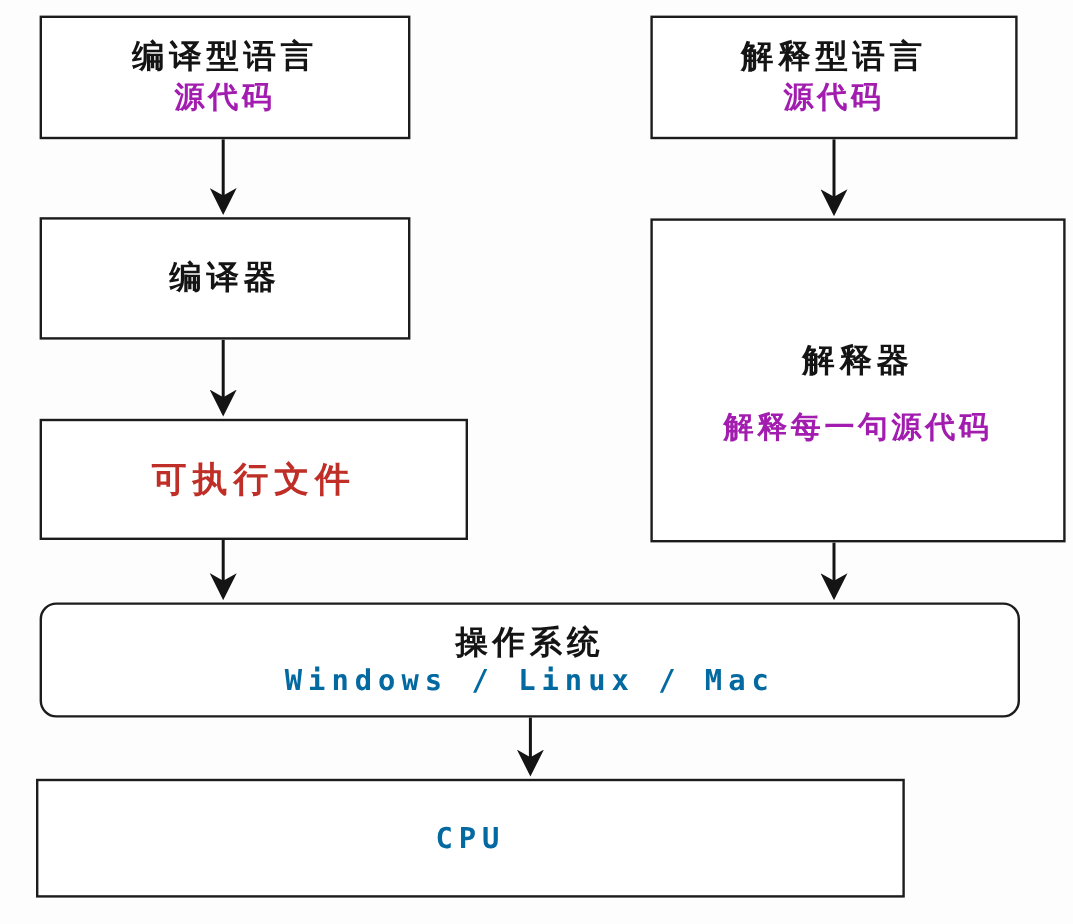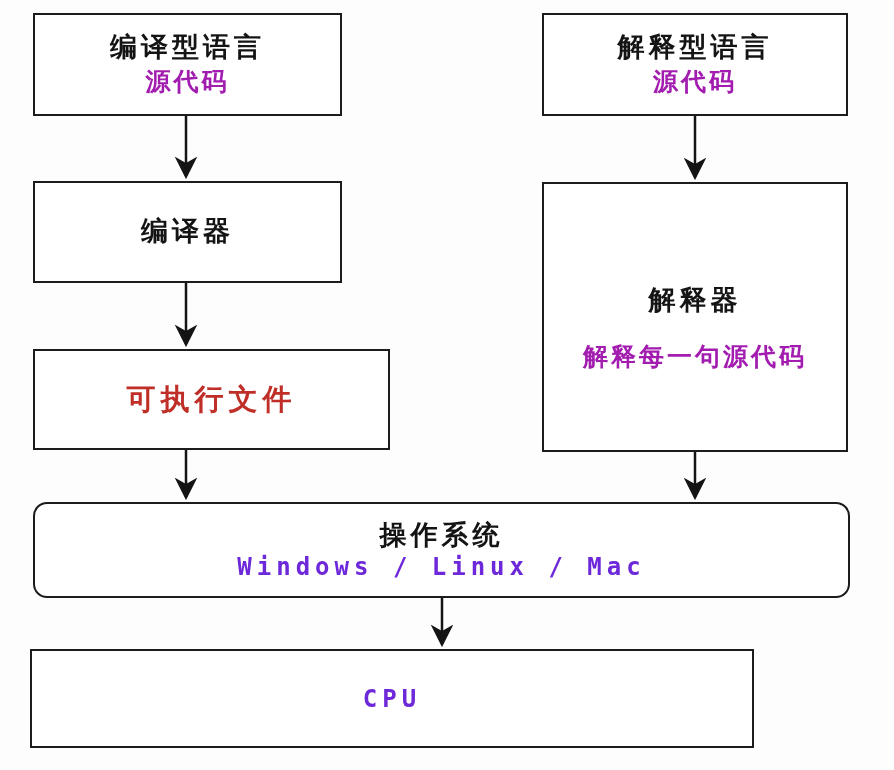--- a/index.html
+++ b/index.html
@@ -41,32 +41,32 @@
     letter-spacing: 3px;
     line-height: 1.3;
   }
   .title-red {
     color: #bf2e27;
     font-weight: 700;
     font-size: 29px;
     letter-spacing: 5px;
   }
   .mono-red {
-    color: #6d28d9;
+    color: #0369a1;
     font-family: "DejaVu Sans Mono", "Liberation Mono", monospace;
     font-weight: 700;
     font-size: 24px;
     letter-spacing: 5px;
   }
   
   #box-compiled-lang   { left: 33px;  top: 13px;  width: 309px; height: 103px; }
   #box-compiler        { left: 33px;  top: 181px; width: 309px; height: 102px; }
   #box-executable      { left: 33px;  top: 349px; width: 357px; height: 101px; }
   #box-interpreted-lang{ left: 542px; top: 13px;  width: 306px; height: 103px; }
-  #box-interpreter     { left: 542px; top: 182px; width: 306px; height: 270px; padding-top: 22px; }
+  #box-interpreter     { left: 542px; top: 182px; width: 346px; height: 270px; padding-top: 22px; }
   #box-interpreter .title { margin-bottom: 22px; }
   #box-os              { left: 33px;  top: 502px; width: 817px; height: 96px; border-radius: 14px; }
   #box-cpu             { left: 30px;  top: 649px; width: 724px; height: 99px; }
   .arrows {
     position: absolute;
     left: 0; top: 0;
     width: 894px; height: 770px;
     pointer-events: none;
   }
 </style>

